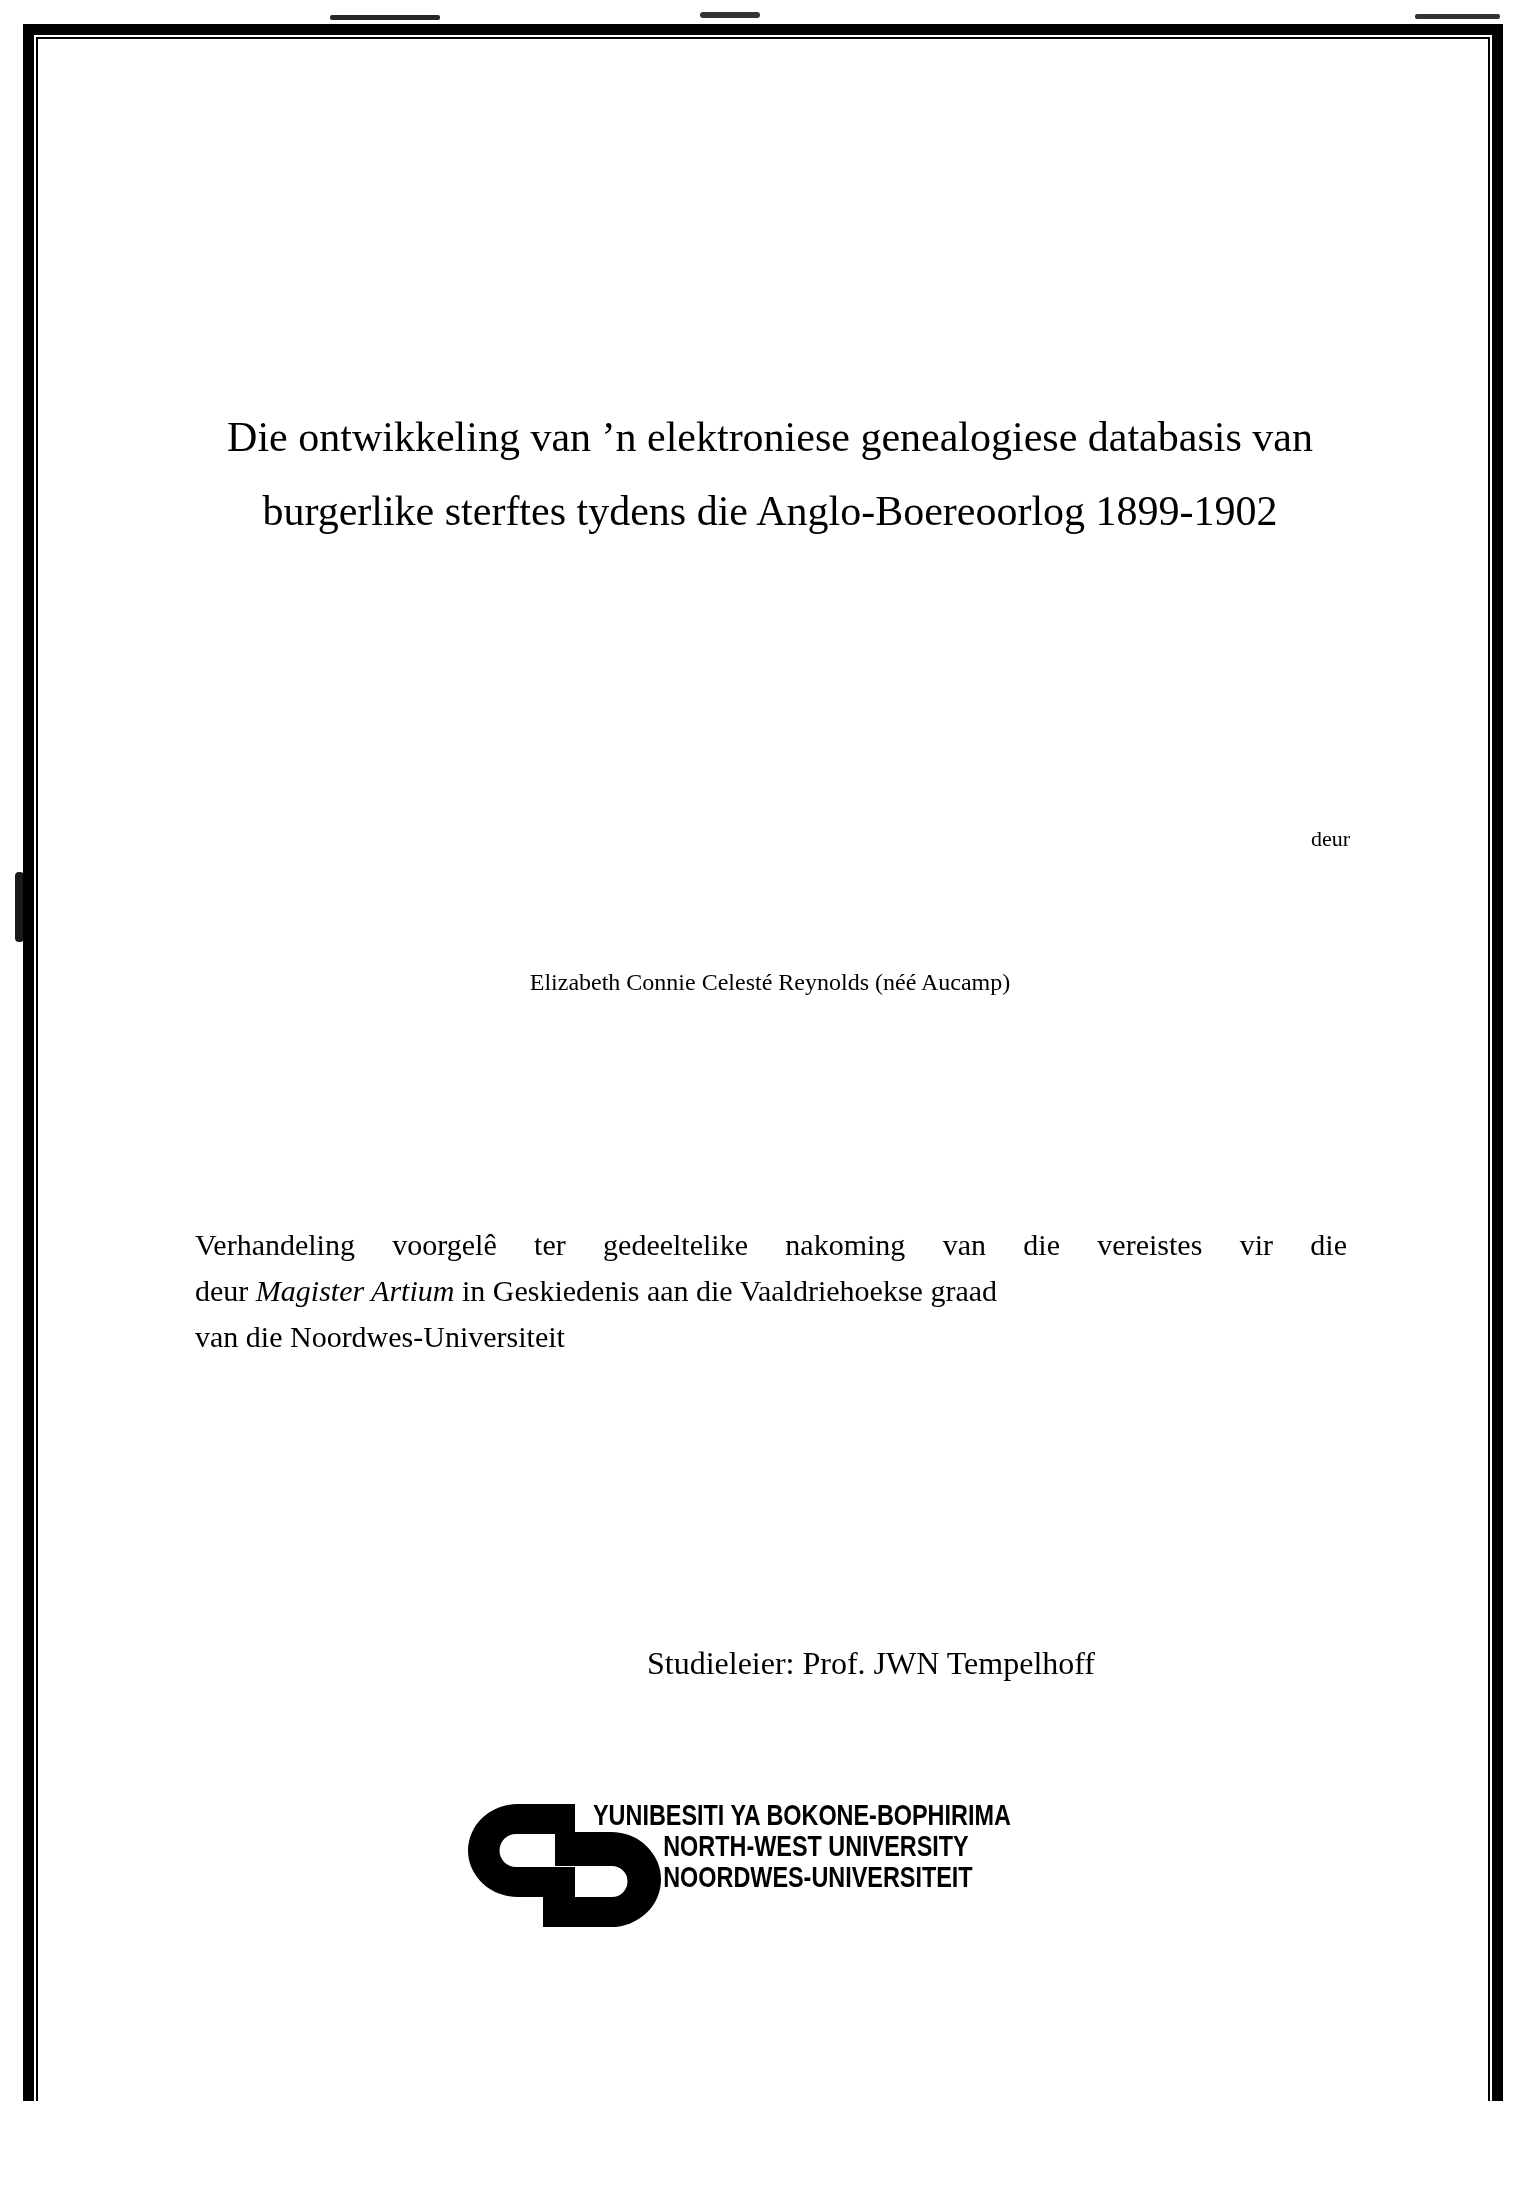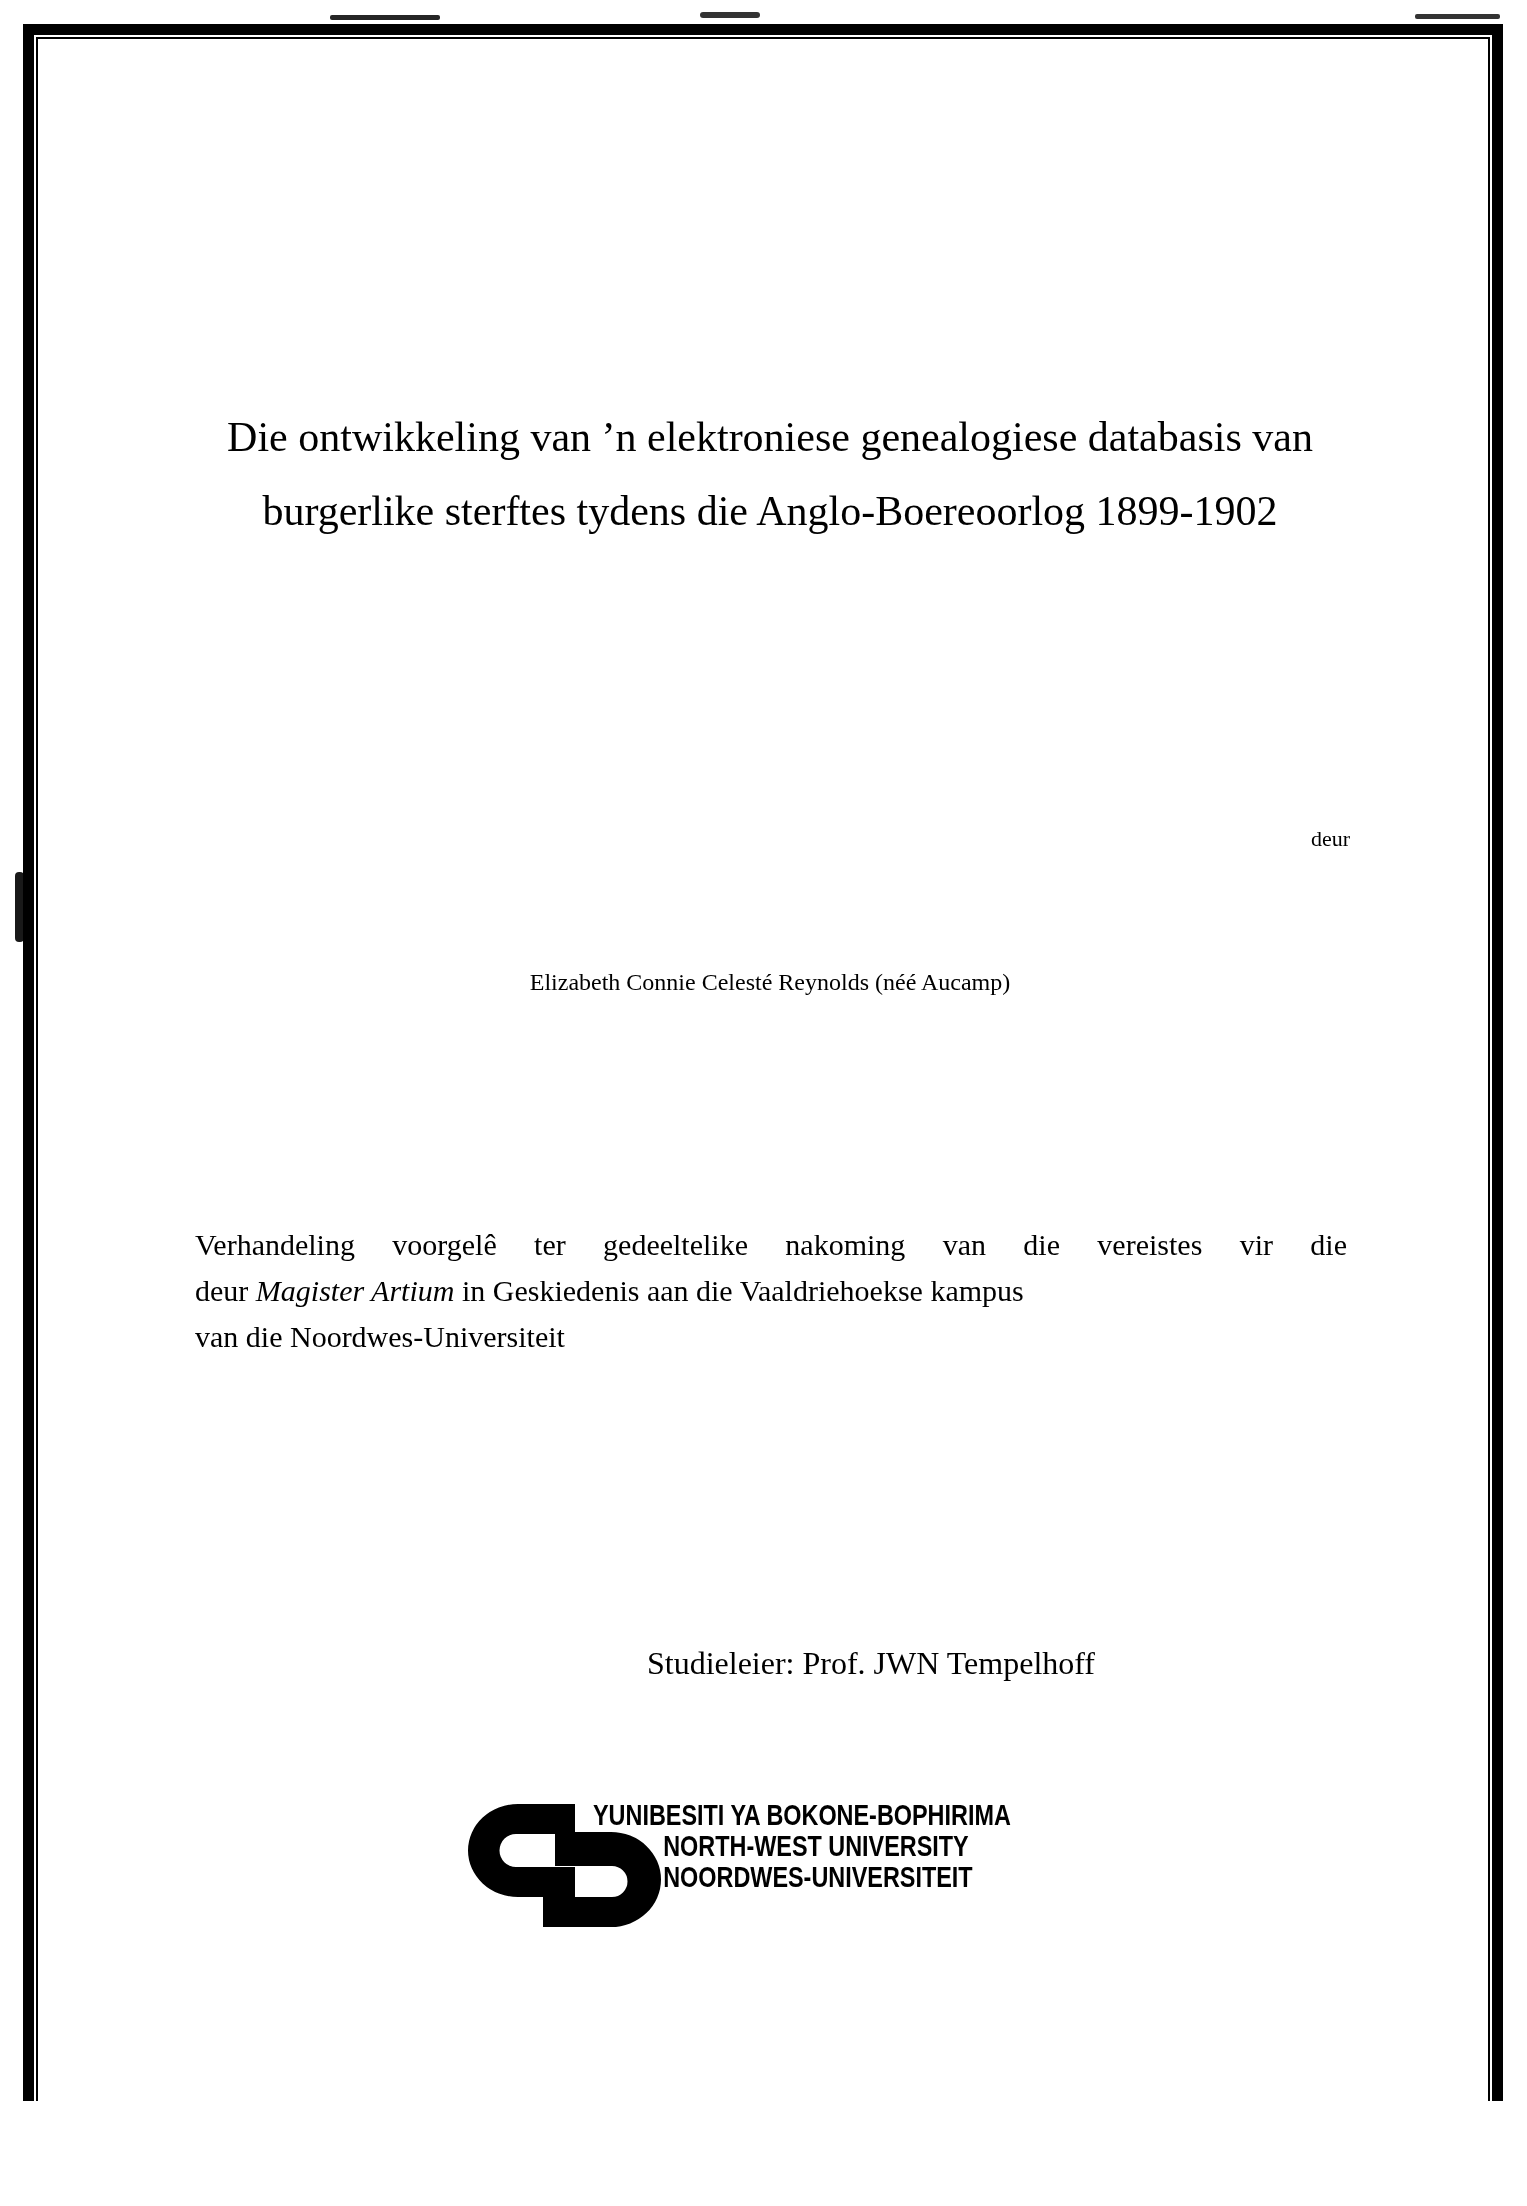--- a/index.html
+++ b/index.html
@@ -138,21 +138,21 @@
     <div class="title-line">Die ontwikkeling van ’n elektroniese genealogiese databasis van</div>
     <div class="title-line">burgerlike sterftes tydens die Anglo-Boereoorlog 1899-1902</div>
   </h1>
 
   <div class="deur">deur</div>
 
   <div class="author">Elizabeth Connie Celesté Reynolds (néé Aucamp)</div>
 
   <div class="statement">
     <div class="st-line st-justify">Verhandeling voorgelê ter gedeeltelike nakoming van die vereistes vir die</div>
-    <div class="st-line"><span>deur </span><em>Magister Artium</em><span> in Geskiedenis aan die Vaaldriehoekse kampus</span></div>
+    <div class="st-line"><span>deur </span><em>Magister Artium</em><span> in Geskiedenis aan die Vaaldriehoekse graad</span></div>
     <div class="st-line">van die Noordwes-Universiteit</div>
   </div>
 
   <div class="supervisor-block">
     <div>Studieleier: Prof. JWN Tempelhoff</div>
   </div>
 
   <div class="logo">
     <svg class="logo-mark" viewBox="0 0 197 126" xmlns="http://www.w3.org/2000/svg" aria-hidden="true">
 

